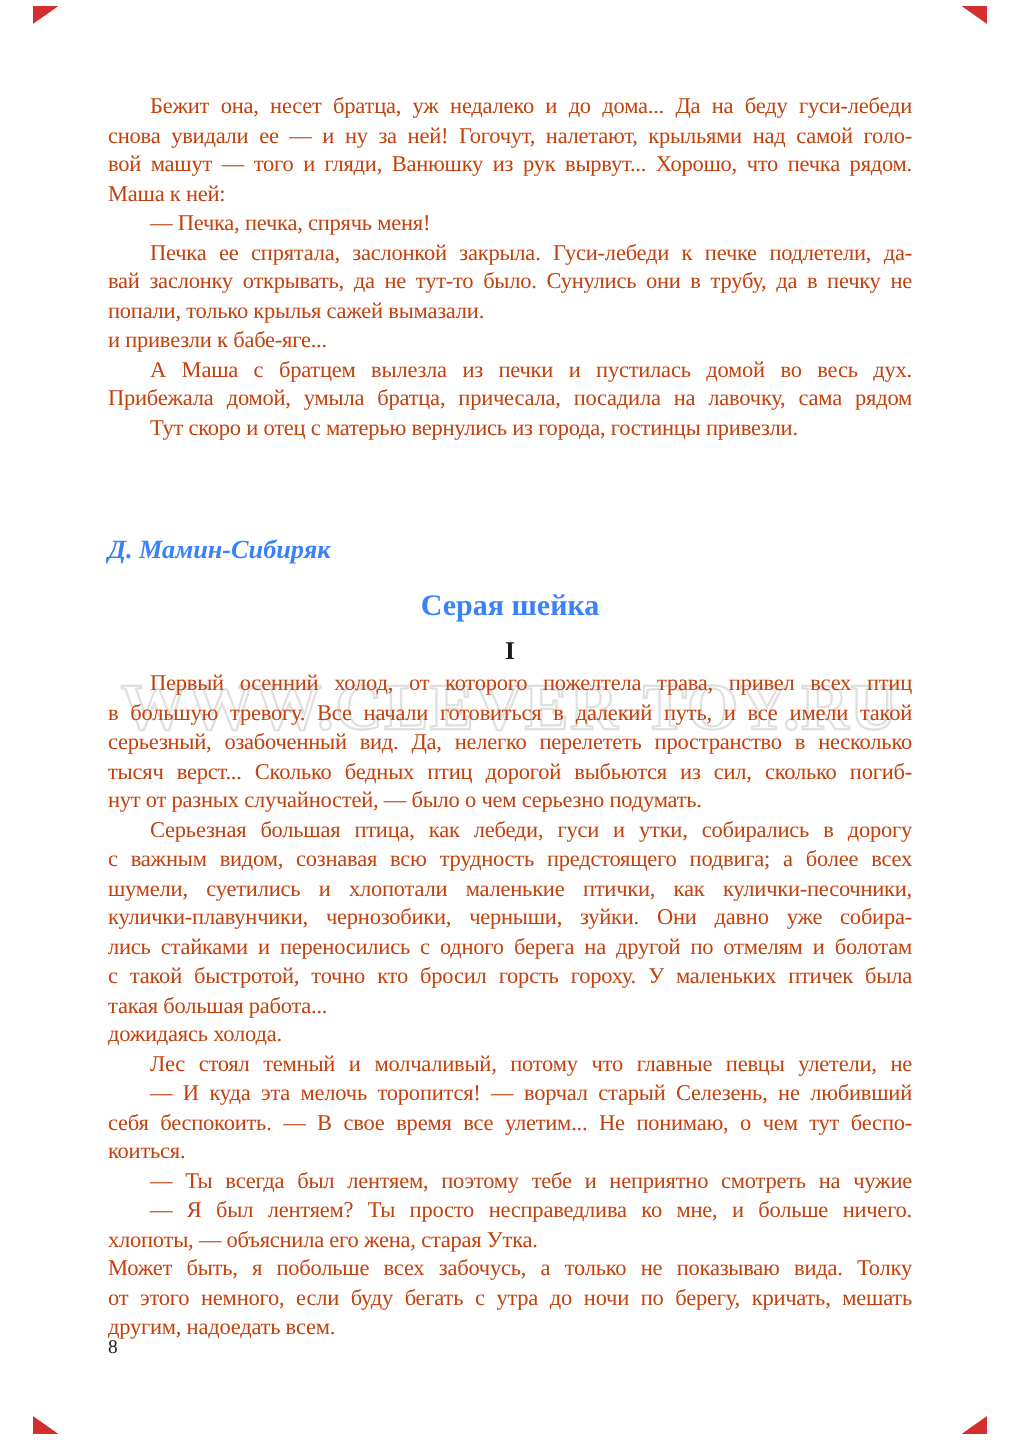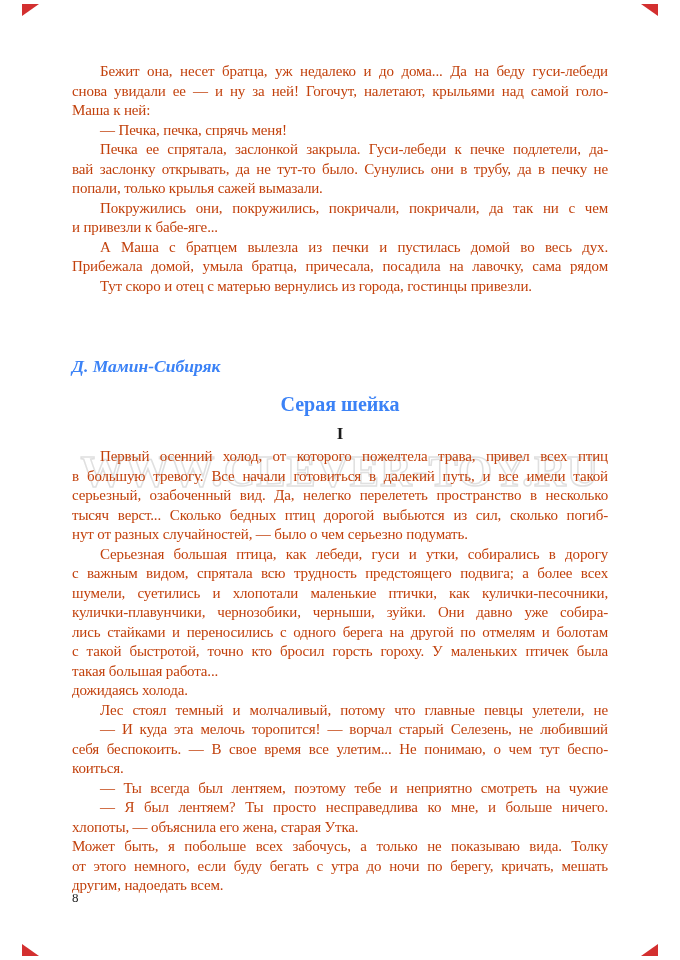--- a/index.html
+++ b/index.html
@@ -97,46 +97,46 @@
   <div class="corner-mark tl"></div>
   <div class="corner-mark tr"></div>
   <div class="corner-mark bl"></div>
   <div class="corner-mark br"></div>
 
   <div class="watermark">WWW.CLEVER-TOY.RU</div>
 
   <div class="text-block" id="block-a">
       <div class="line indent just">Бежит она, несет братца, уж недалеко и до дома... Да на беду гуси-лебеди</div>
       <div class="line just">снова увидали ее — и ну за ней! Гогочут, налетают, крыльями над самой голо-</div>
+      <div class="line just">вой машут — того и гляди, Ванюшку из рук вырвут... Хорошо, что печка рядом.</div>
       <div class="line">Маша к ней:</div>
       <div class="line indent">— Печка, печка, спрячь меня!</div>
       <div class="line indent just">Печка ее спрятала, заслонкой закрыла. Гуси-лебеди к печке подлетели, да-</div>
       <div class="line just">вай заслонку открывать, да не тут-то было. Сунулись они в трубу, да в печку не</div>
       <div class="line">попали, только крылья сажей вымазали.</div>
-      <div class="line indent just">Покружились они, покружились, покричали, покричали, да так ни с чем</div>
       <div class="line">и привезли к бабе-яге...</div>
       <div class="line indent just">А Маша с братцем вылезла из печки и пустилась домой во весь дух.</div>
       <div class="line just">Прибежала домой, умыла братца, причесала, посадила на лавочку, сама рядом</div>
       <div class="line indent">Тут скоро и отец с матерью вернулись из города, гостинцы привезли.</div>
     </div>
 
   <div class="byline">Д. Мамин-Сибиряк</div>
 
   <div class="story-title">Серая шейка</div>
 
   <div class="chapter-heading">I</div>
 
   <div class="text-block" id="block-b">
       <div class="line indent just">Первый осенний холод, от которого пожелтела трава, привел всех птиц</div>
       <div class="line just">в большую тревогу. Все начали готовиться в далекий путь, и все имели такой</div>
       <div class="line just">серьезный, озабоченный вид. Да, нелегко перелететь пространство в несколько</div>
       <div class="line just">тысяч верст... Сколько бедных птиц дорогой выбьются из сил, сколько погиб-</div>
       <div class="line">нут от разных случайностей, — было о чем серьезно подумать.</div>
       <div class="line indent just">Серьезная большая птица, как лебеди, гуси и утки, собирались в дорогу</div>
-      <div class="line just">с важным видом, спрятала всю трудность предстоящего подвига; а более всех</div>
+      <div class="line just">с важным видом, сознавая всю трудность предстоящего подвига; а более всех</div>
       <div class="line just">шумели, суетились и хлопотали маленькие птички, как кулички-песочники,</div>
       <div class="line just">кулички-плавунчики, чернозобики, черныши, зуйки. Они давно уже собира-</div>
       <div class="line just">лись стайками и переносились с одного берега на другой по отмелям и болотам</div>
       <div class="line just">с такой быстротой, точно кто бросил горсть гороху. У маленьких птичек была</div>
       <div class="line">такая большая работа...</div>
       <div class="line">дожидаясь холода.</div>
       <div class="line indent just">Лес стоял темный и молчаливый, потому что главные певцы улетели, не</div>
       <div class="line indent just">— И куда эта мелочь торопится! — ворчал старый Селезень, не любивший</div>
       <div class="line just">себя беспокоить. — В свое время все улетим... Не понимаю, о чем тут беспо-</div>
       <div class="line">коиться.</div>

